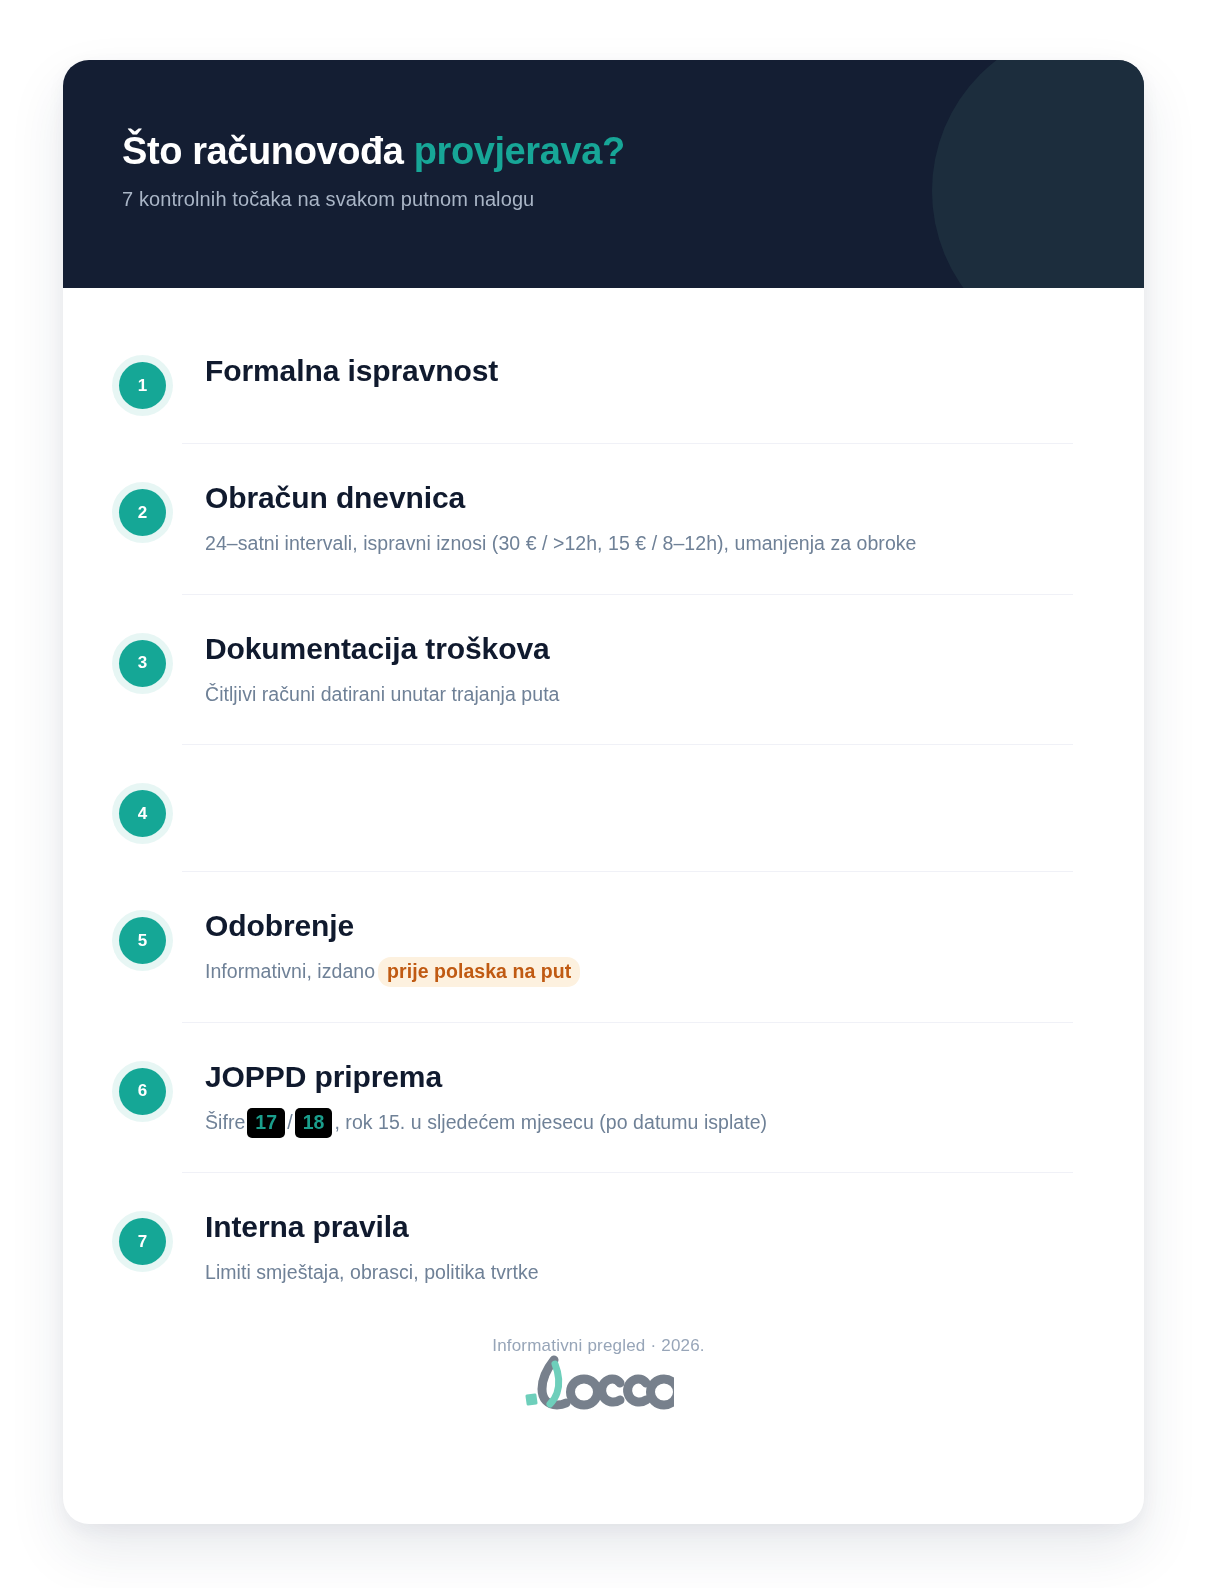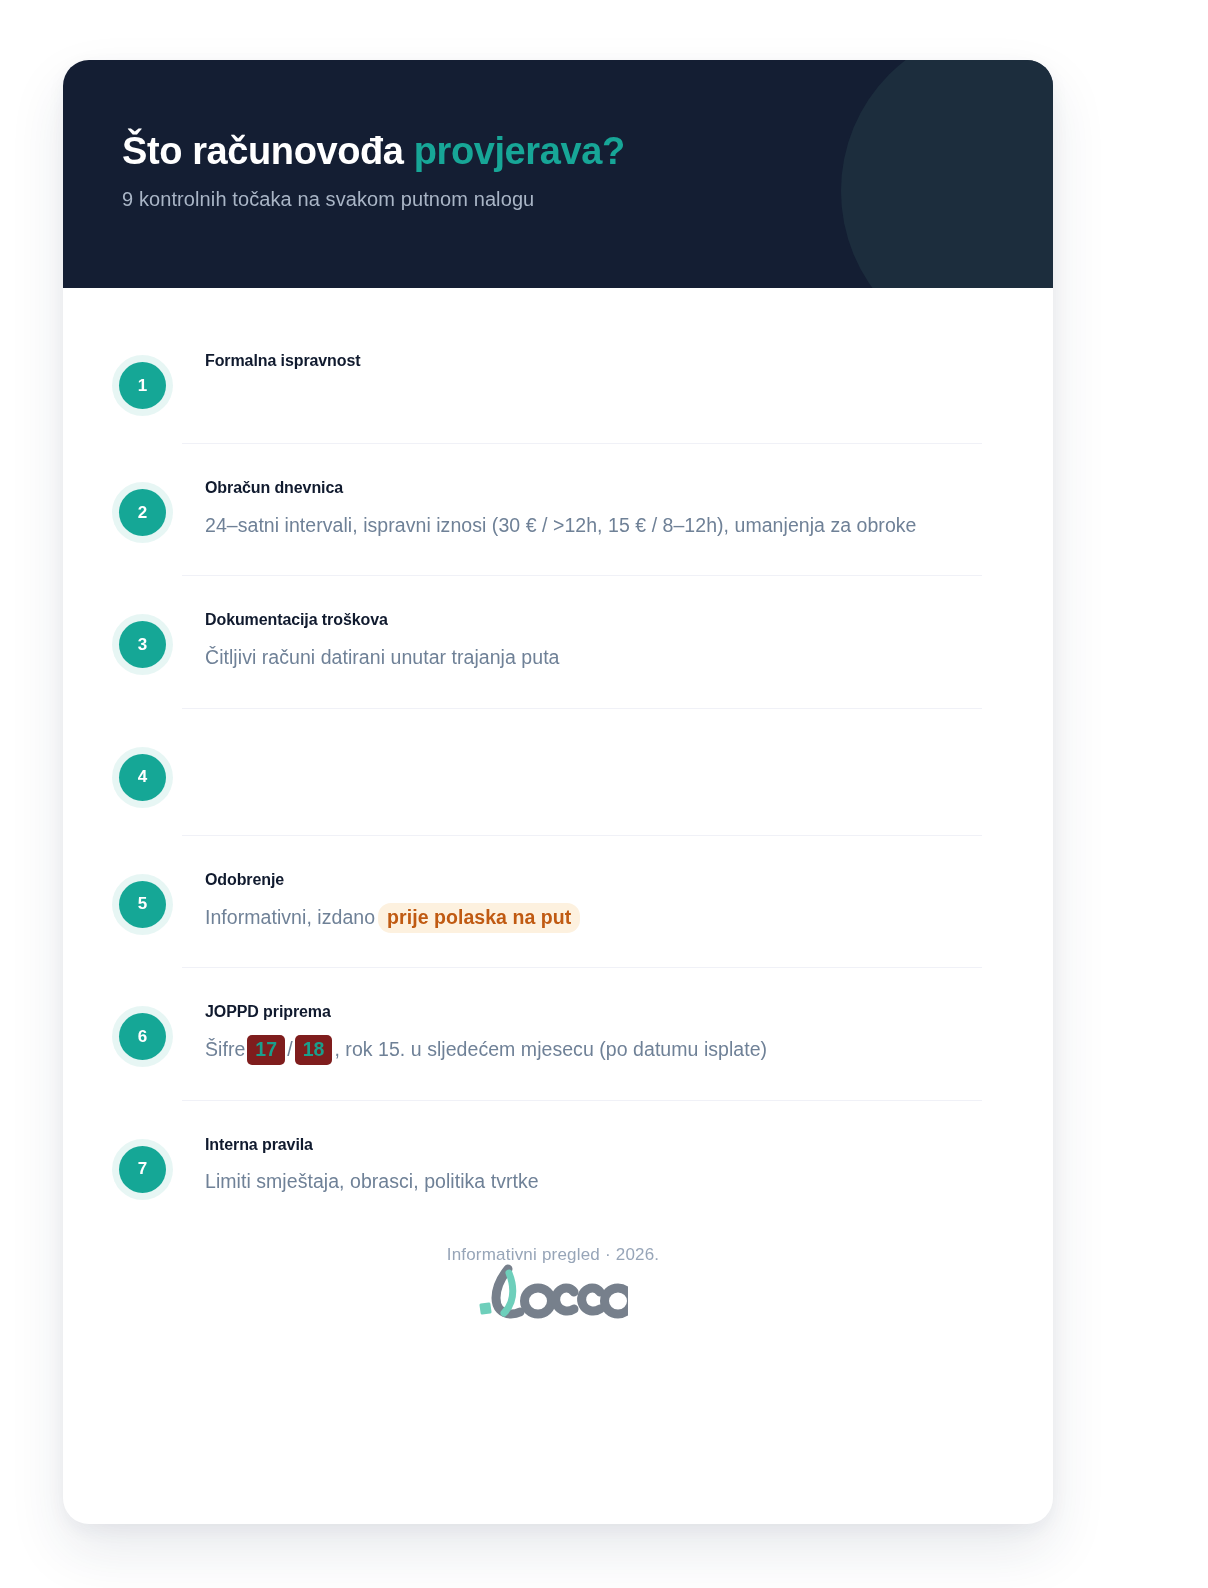--- a/index.html
+++ b/index.html
@@ -21,21 +21,21 @@
     height: 1588px;
     background: #ffffff;
     overflow: hidden;
   }
 
   
   .card {
     position: absolute;
     left: 63px;
     top: 60px;
-    width: 990px;
+    width: 1081px;
     height: 1464px;
     background: #ffffff;
     border-radius: 26px;
     box-shadow: 0 26px 56px rgba(32, 46, 74, 0.10),
                 0 6px 18px rgba(32, 46, 74, 0.05);
     overflow: hidden;
   }
 
   
   .card-header {
@@ -113,21 +113,21 @@
     font-weight: 600;
     display: flex;
     align-items: center;
     justify-content: center;
     box-shadow: 0 0 0 7px rgba(21, 167, 150, 0.10);
   }
 
   .item-text { flex: 1 1 auto; min-width: 0; }
 
   .item-title {
-    font-size: 16px;
+    font-size: 30px;
     font-weight: 700;
     color: #101a2e;
     letter-spacing: -0.1px;
     line-height: 1.3;
   }
 
   .item-desc {
     margin-top: 11px;
     font-size: 19.5px;
     font-weight: 400;
@@ -139,21 +139,21 @@
   .hl-orange {
     background: #fdf1df;
     color: #c05a12;
     font-weight: 700;
     padding: 3px 9px 5px 9px;
     border-radius: 13px;
     margin-left: 3px;
   }
 
   .chip-teal {
-    background: #7f1d1d;
+    background: #000000;
     color: #1a9e8c;
     font-weight: 700;
     padding: 3px 8px 5px 8px;
     border-radius: 5px;
     margin: 0 2px;
   }
 
   .divider {
     height: 1px;
     background: #f0f1f7;
@@ -189,21 +189,21 @@
 <body>
 
 <div class="stage">
 
   <div class="card">
 
     <div class="card-header">
       <div class="header-orb"></div>
       <div class="header-inner">
         <h1 class="headline"><span>Što računovođa </span><span class="accent">provjerava?</span></h1>
-        <div class="subhead">9 kontrolnih točaka na svakom putnom nalogu</div>
+        <div class="subhead">7 kontrolnih točaka na svakom putnom nalogu</div>
       </div>
     </div>
 
     <div class="card-body">
       <ul class="check-list">
 
         <li class="check-item">
           <div class="badge-wrap">
             <div class="num-badge">1</div>
           </div>

